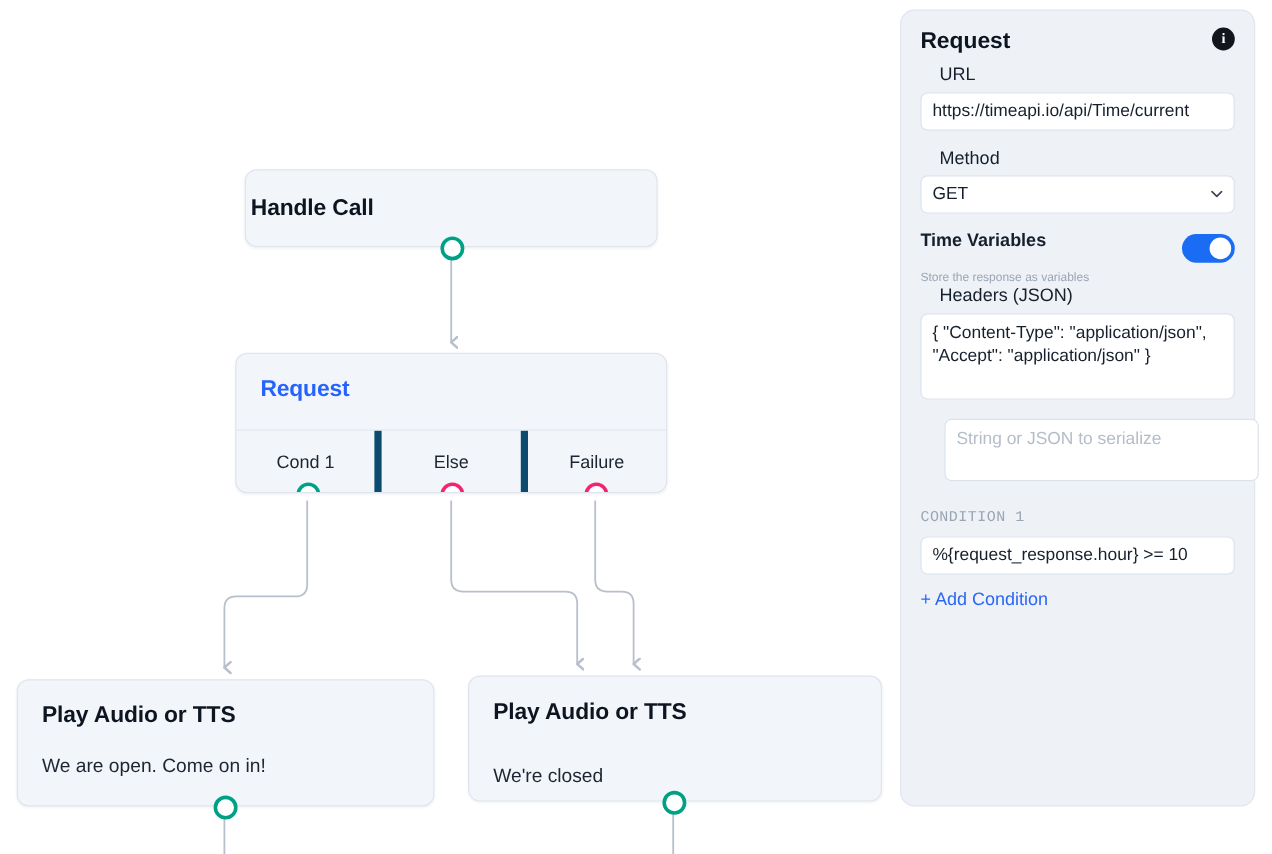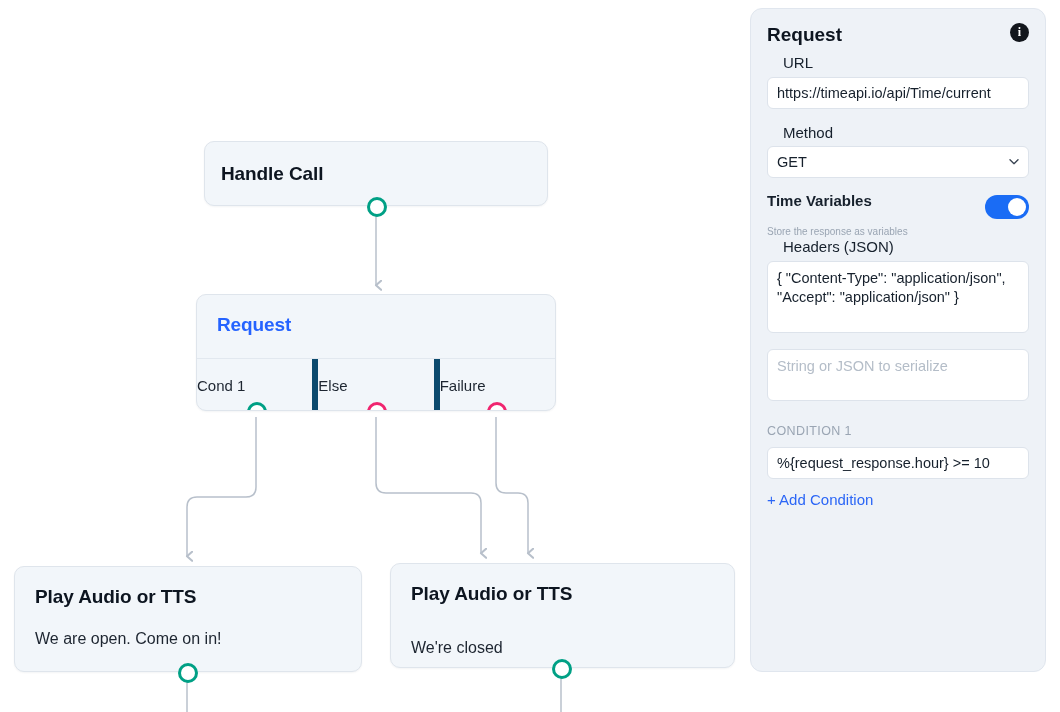--- a/index.html
+++ b/index.html
@@ -25,32 +25,32 @@
   }
   .node-title{
     font-size:19px;font-weight:bold;color:#0d1520;
     letter-spacing:-.1px;line-height:1;
   }
   .node-title.accent{color:#2563ff;}
   .node-sub{font-size:16px;color:#1d2530;line-height:1;}
 
   
   #node-handle-call{left:204px;top:141px;width:344px;height:65px;}
-  #node-handle-call .node-title{position:absolute;left:16px;top:22px;}
+  #node-handle-call .node-title{position:absolute;left:4px;top:22px;}
 
   
   #node-request{left:196px;top:294px;width:360px;height:117px;padding:0;overflow:hidden;}
   #node-request .req-head{height:63px;position:relative;}
   #node-request .req-head .node-title{position:absolute;left:20px;top:20px;}
   #node-request .req-ports{
     display:flex;height:53px;border-top:1px solid #e2e8ef;
   }
   #node-request .req-port{
     flex:1 1 0;position:relative;
-    display:flex;align-items:center;
+    display:flex;align-items:center;justify-content:center;
     font-size:15px;color:#1d2530;
   }
   #node-request .req-port + .req-port{border-left:6px solid #0c4a6e;}
 
   
   #node-tts-open{left:14px;top:566px;width:348px;height:106px;}
   #node-tts-open .node-title{position:absolute;left:20px;top:20px;}
   #node-tts-open .node-sub{position:absolute;left:20px;top:64px;}
   #node-tts-closed{left:390px;top:563px;width:345px;height:105px;}
   #node-tts-closed .node-title{position:absolute;left:20px;top:20px;}
@@ -105,24 +105,24 @@
     background:#ffffff;
   }
   .textarea-box{
     width:100%;box-sizing:border-box;
     background:#ffffff;border:1px solid #dde3eb;border-radius:6px;
     font-family:inherit;font-size:14.5px;color:#16202c;
     padding:7px 9px;line-height:1.33;
     overflow:hidden;white-space:pre-wrap;
   }
   #headers-box{height:72px;}
-  #body-box{height:52px;color:#b4bdc8;}
+  #body-box{height:52px;color:#b4bdc8;margin-left:20px;}
   .section-label{
     font-size:12.5px;color:#9aa5b3;letter-spacing:.4px;
-    margin:0 0 9px 0;line-height:1.1;
+    margin:0 0 9px 0;line-height:1.1;font-family:Liberation Mono, monospace;
   }
   .link-btn{
     font-size:15px;color:#2b66f6;margin-top:13px;cursor:pointer;
     display:inline-block;line-height:1.1;
   }
   .spacer-24{height:24px;}
   .spacer-16{height:16px;}
   .spacer-12{height:12px;}
 </style>
 </head>

